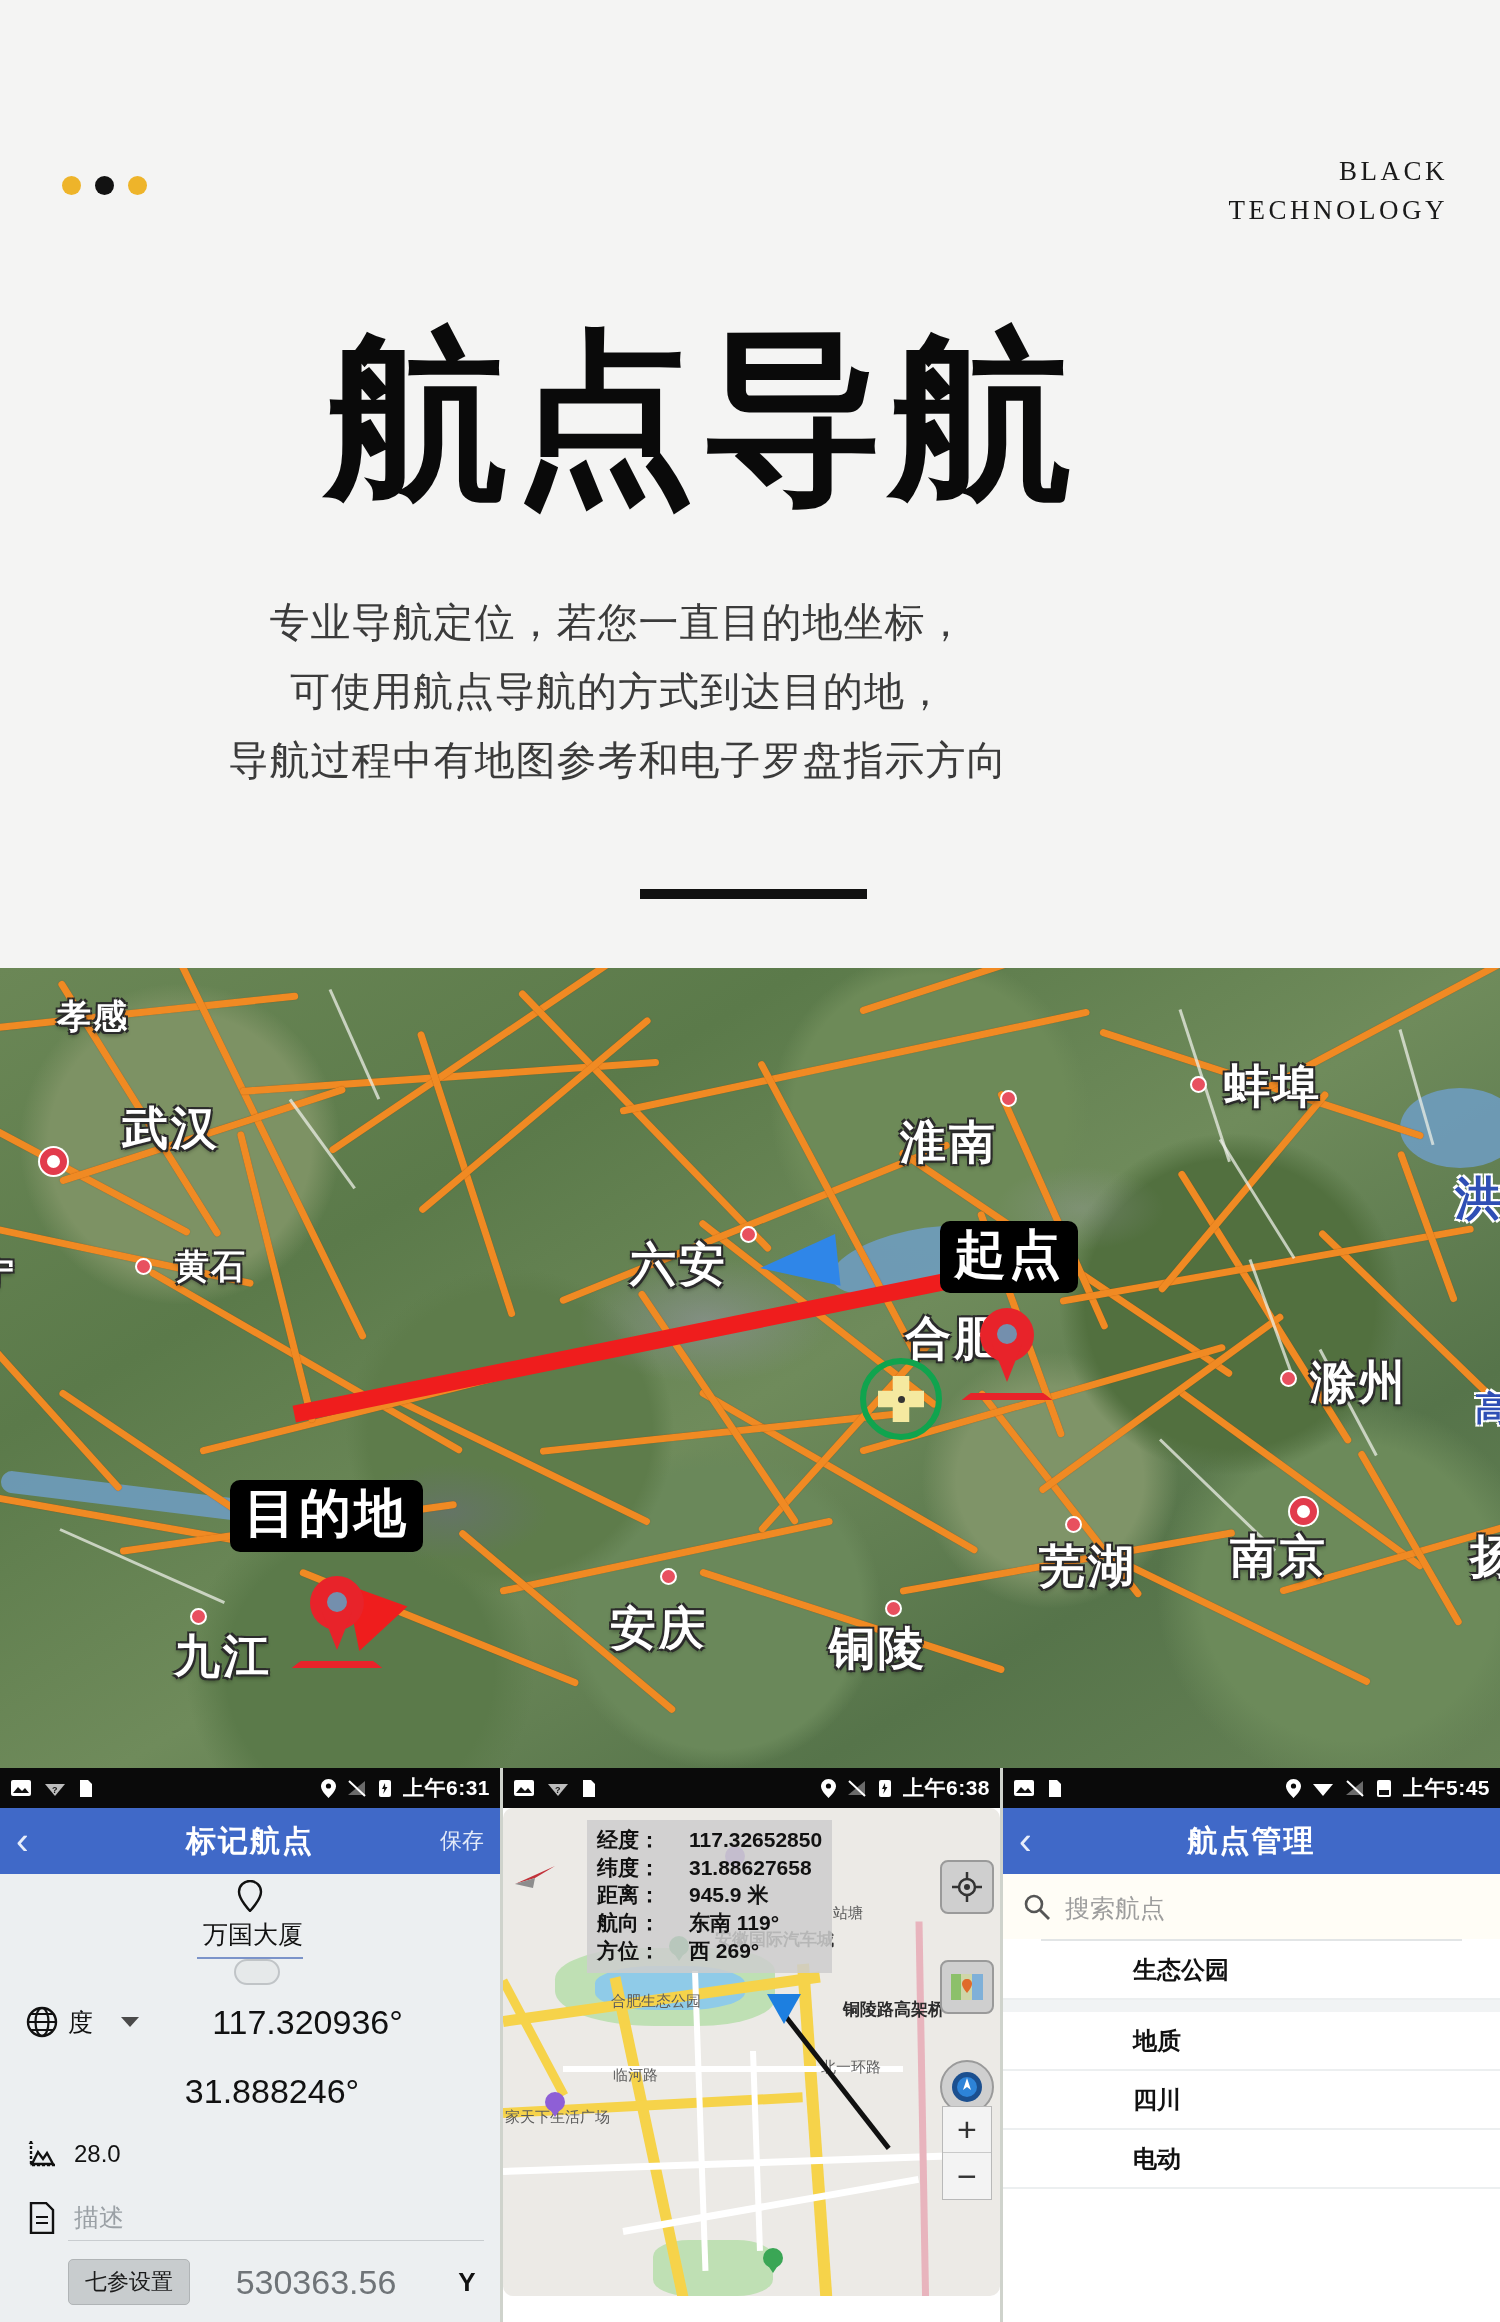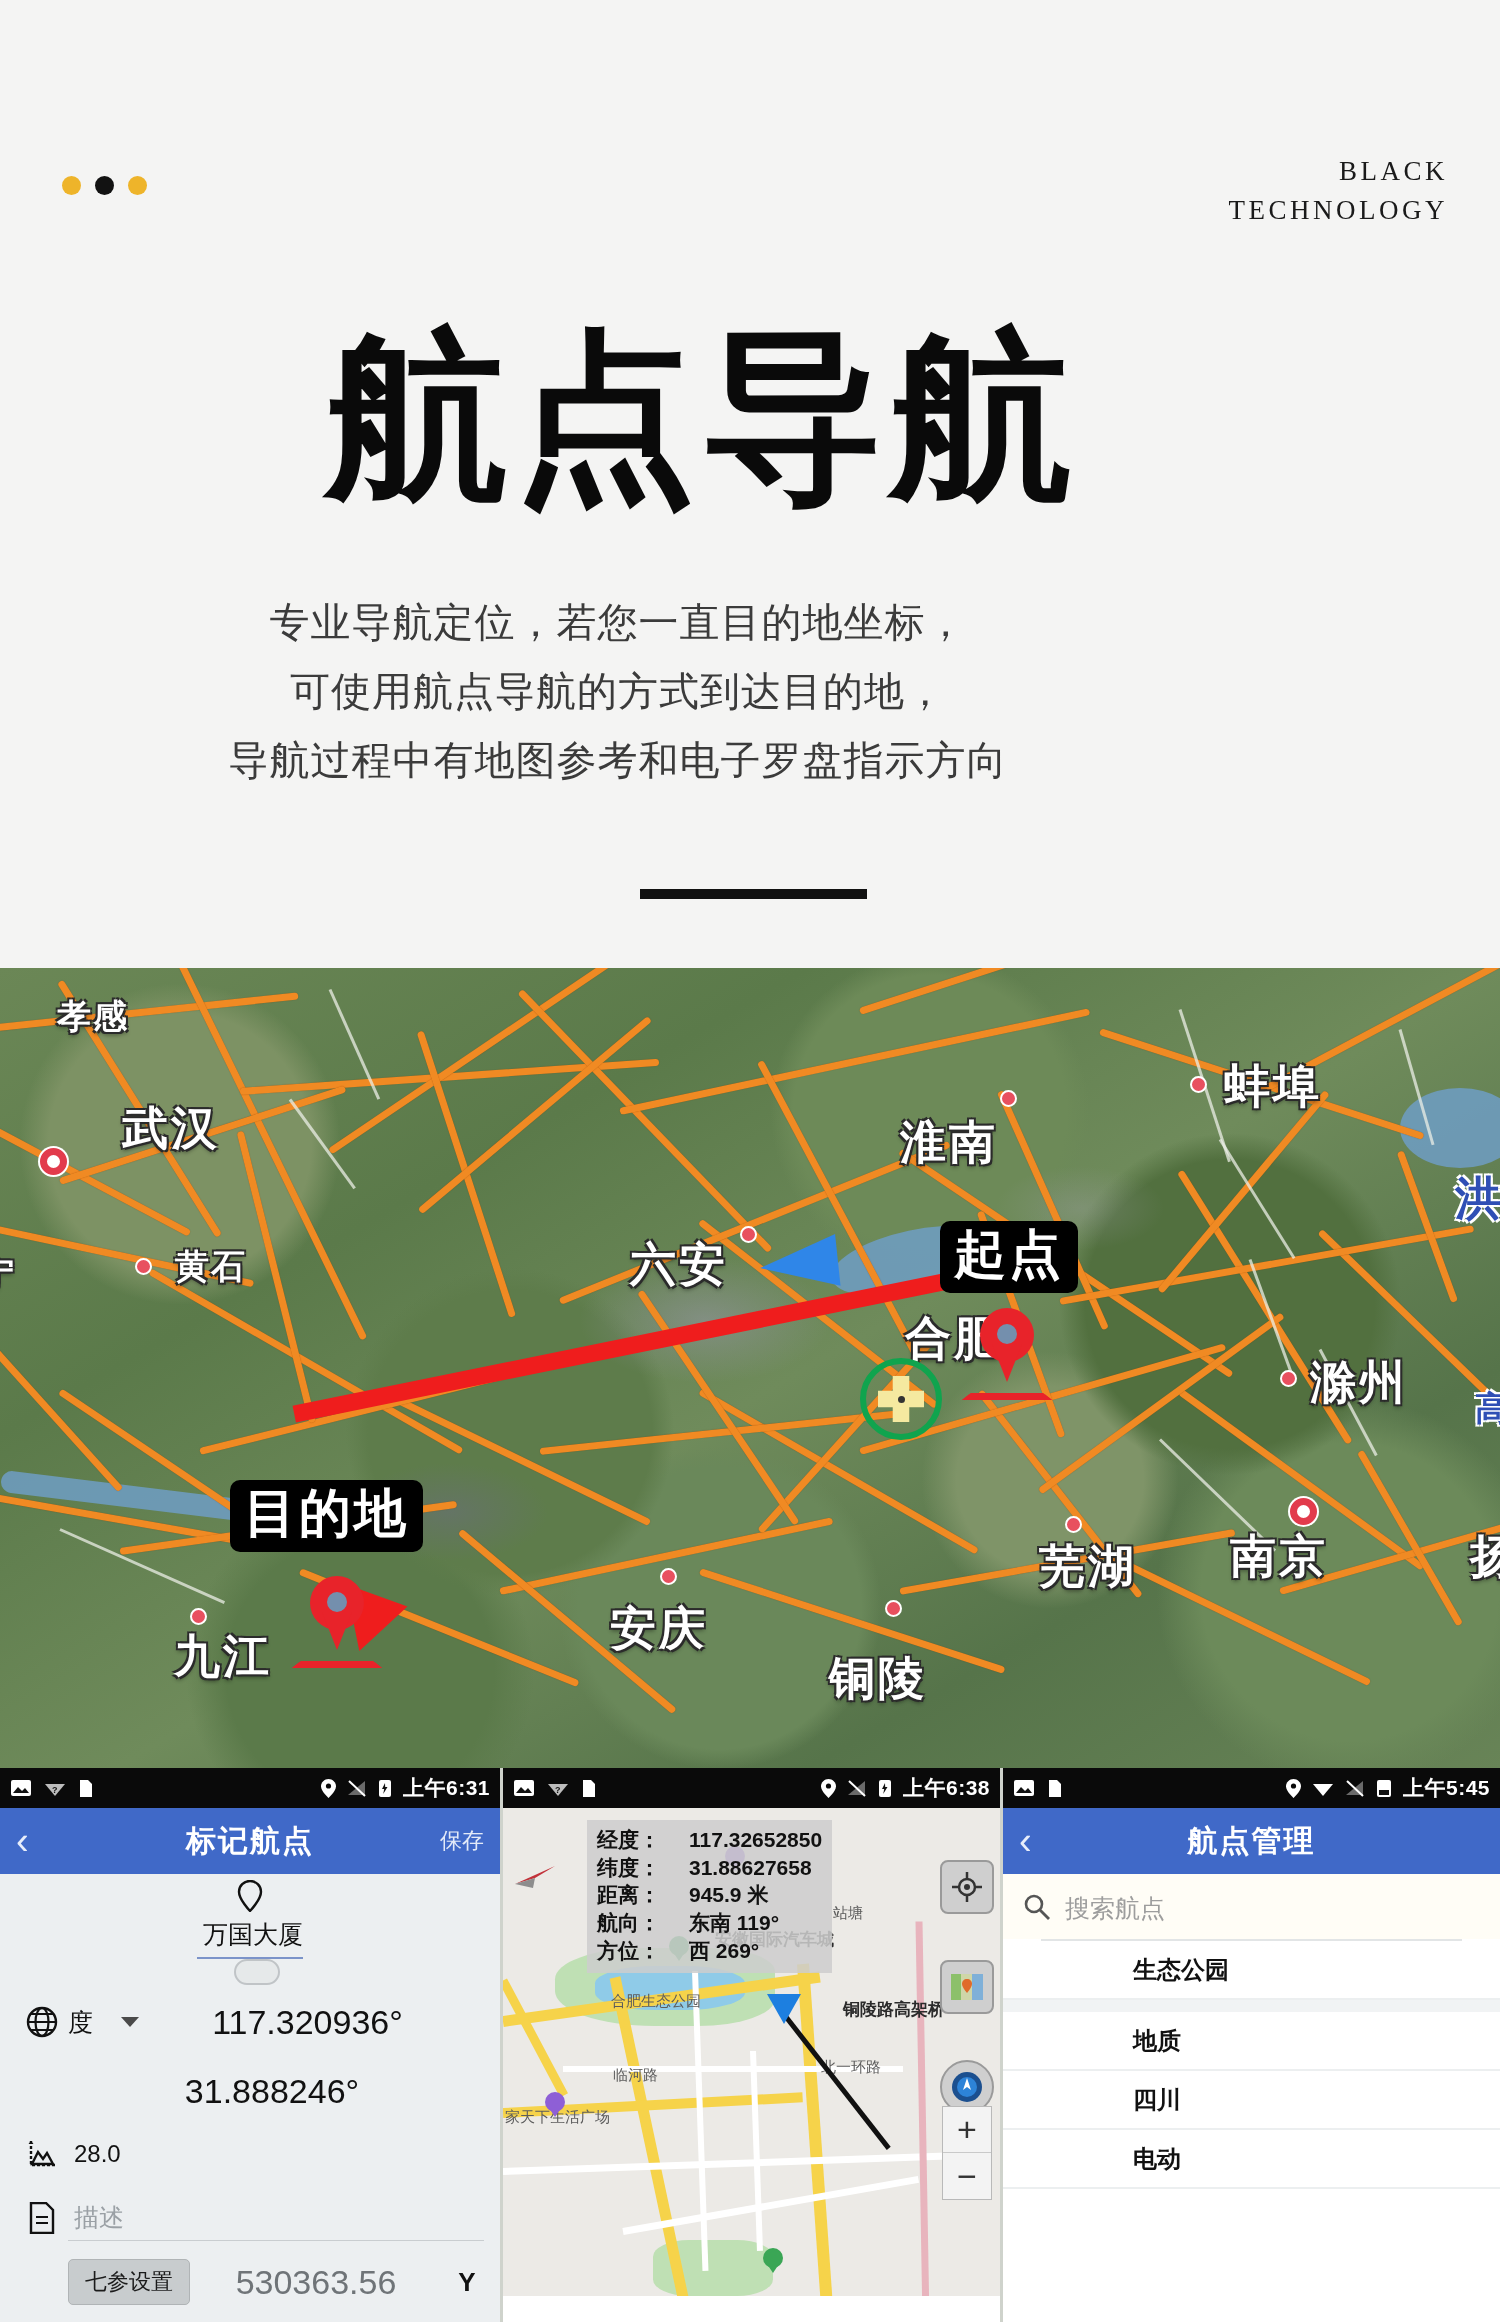--- a/index.html
+++ b/index.html
@@ -297,21 +297,21 @@
     background: #c8ccce; border: 1px solid #b0b4b6;
     border-radius: 5px; padding: 7px 16px;
     font-size: 22px; color: #1b1b1b;
   }
   .toggle {
     width: 46px; height: 26px; border-radius: 14px;
     border: 2px solid #c0c4c7; background: #e6e9ea;
   }
 
   
-  .p2map { position: relative; height: 488px; background: #eceae6; overflow: hidden; }
+  .p2map { position: relative; height: 488px; background: #eceae6; overflow: hidden; border-radius: 10px; }
   .p2-road { position: absolute; background: #f6d34a; transform-origin: 0 50%; }
   .p2-white { position: absolute; background: #fff; transform-origin: 0 50%; }
   .p2-park { position: absolute; background: #bfe0b4; }
   .p2-lake { position: absolute; background: #8fcbe8; border-radius: 40%; }
   .p2-label { position: absolute; font-size: 15px; color: #5c5c5c; white-space: nowrap; }
   .p2-label.b { font-size: 17px; color: #2b2b2b; font-weight: 700; }
   .infobox {
     position: absolute; left: 84px; top: 12px;
     background: rgba(205,205,205,.86);
     padding: 6px 10px 8px 10px;
@@ -499,21 +499,21 @@
       <div class="city-label" style="left: 1310px; top: 384px;">滁州</div>
       <div class="city-dot cap" style="left: 1290px; top: 530px;"></div>
       <div class="city-label" style="left: 1230px; top: 558px;">南京</div>
       <div class="city-label" style="left: 1470px; top: 558px;">扬</div>
       <div class="city-label sm water-lbl" style="left: 1475px; top: 418px;">高</div>
       <div class="city-dot" style="left: 1065px; top: 548px;"></div>
       <div class="city-label" style="left: 1039px; top: 568px;">芜湖</div>
       <div class="city-dot" style="left: 660px; top: 600px;"></div>
       <div class="city-label" style="left: 610px; top: 630px;">安庆</div>
       <div class="city-dot" style="left: 885px; top: 632px;"></div>
-      <div class="city-label" style="left: 829px; top: 680px;">铜陵</div>
+      <div class="city-label" style="left: 829px; top: 650px;">铜陵</div>
       <div class="city-dot" style="left: 190px; top: 640px;"></div>
       <div class="city-label" style="left: 174px; top: 658px;">九江</div>
     </div>
 
   <div class="green-ring" style="left:860px;top:390px;"></div>
 
   <div style="position:absolute;left:760px;top:270px;width:0;height:0;
               border-top:26px solid transparent;border-bottom:26px solid transparent;
               border-right:78px solid #2f86e8;transform:rotate(-6deg);"></div>
 

